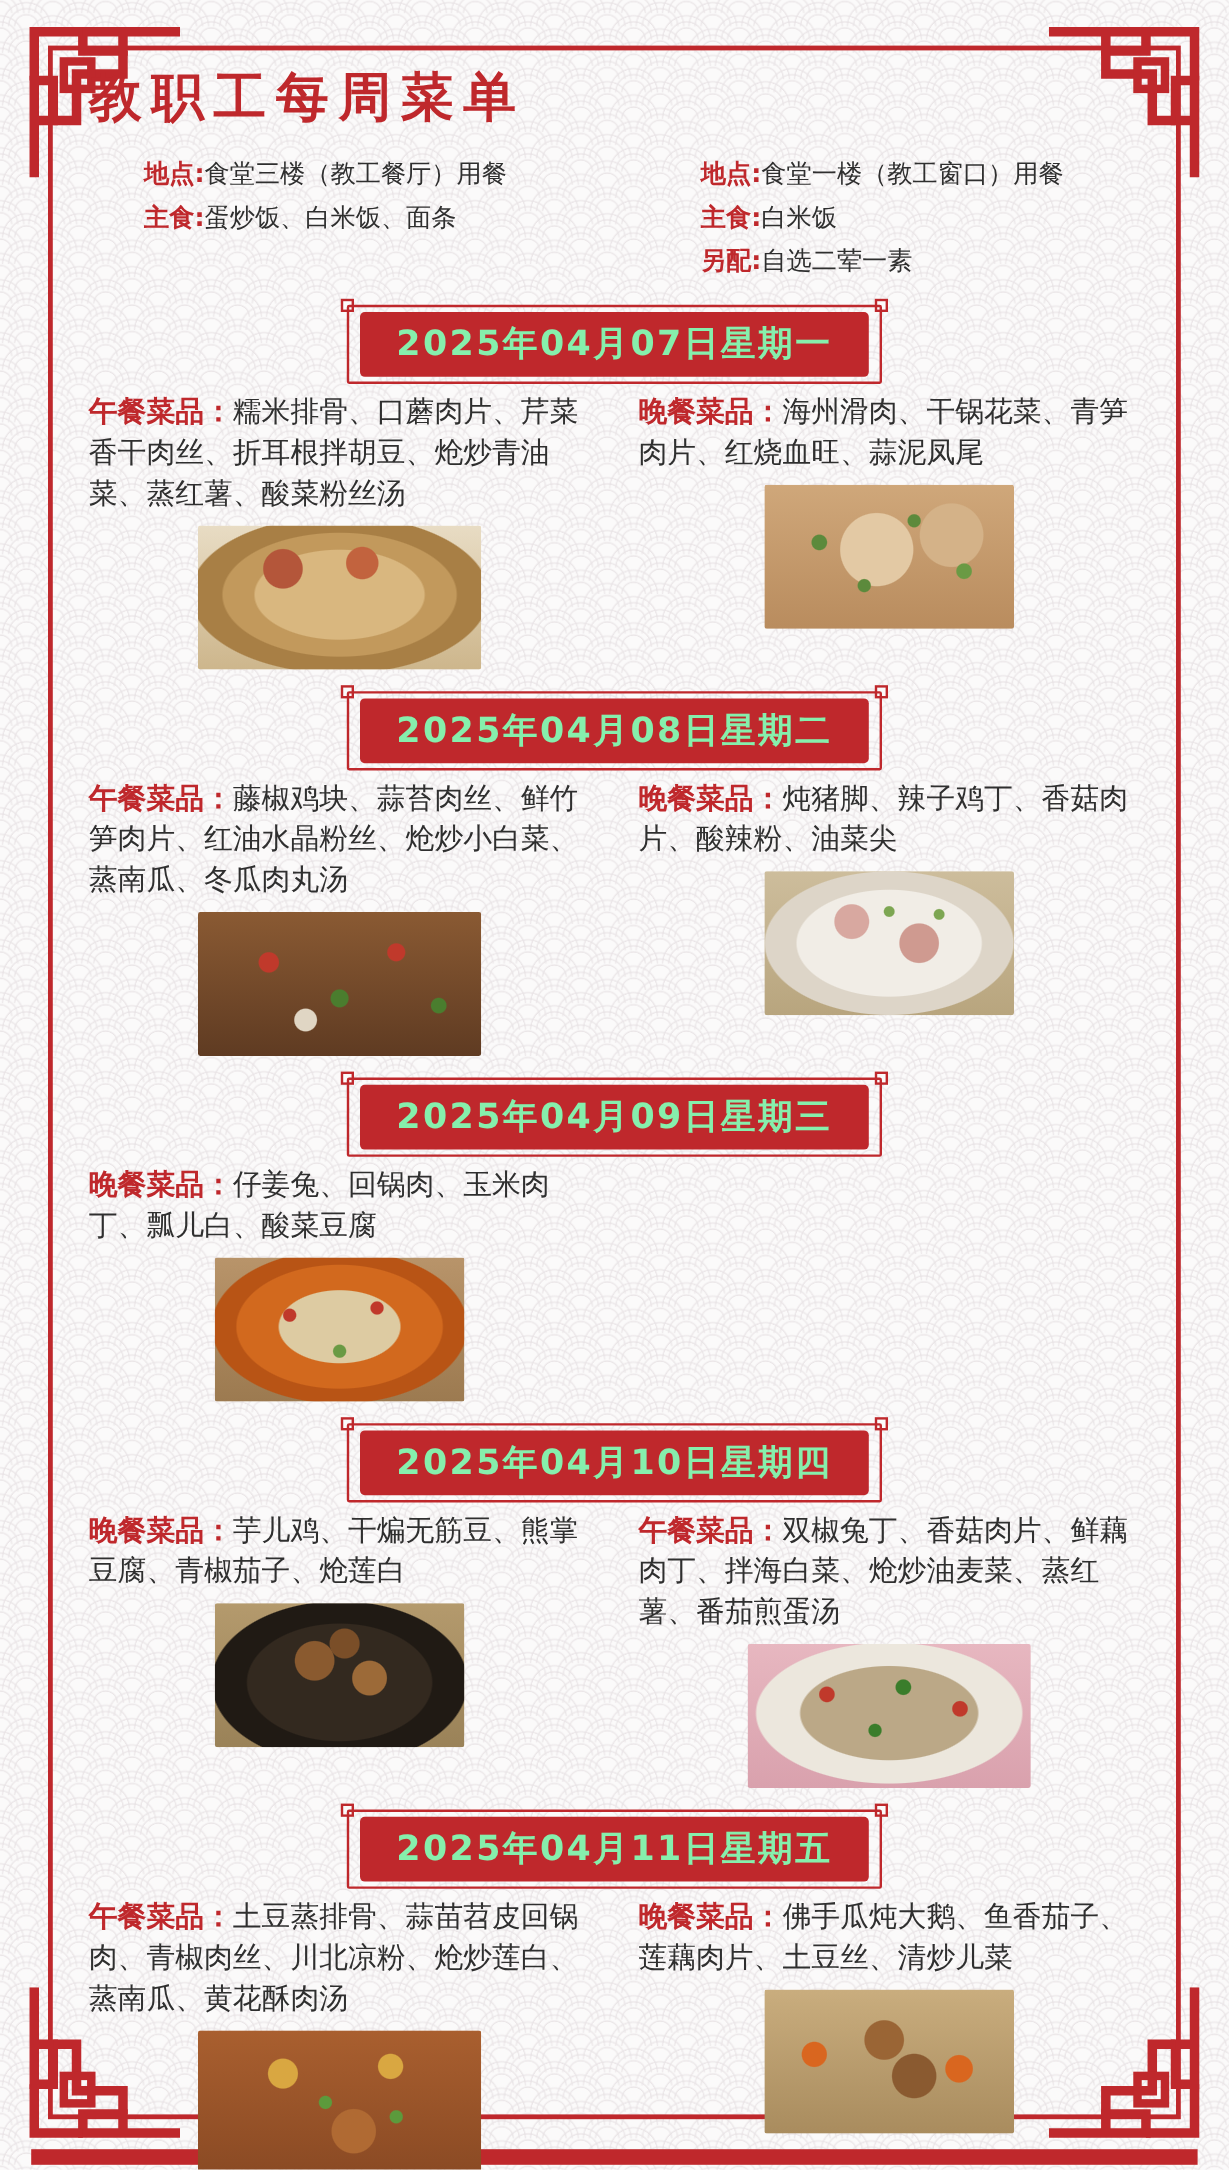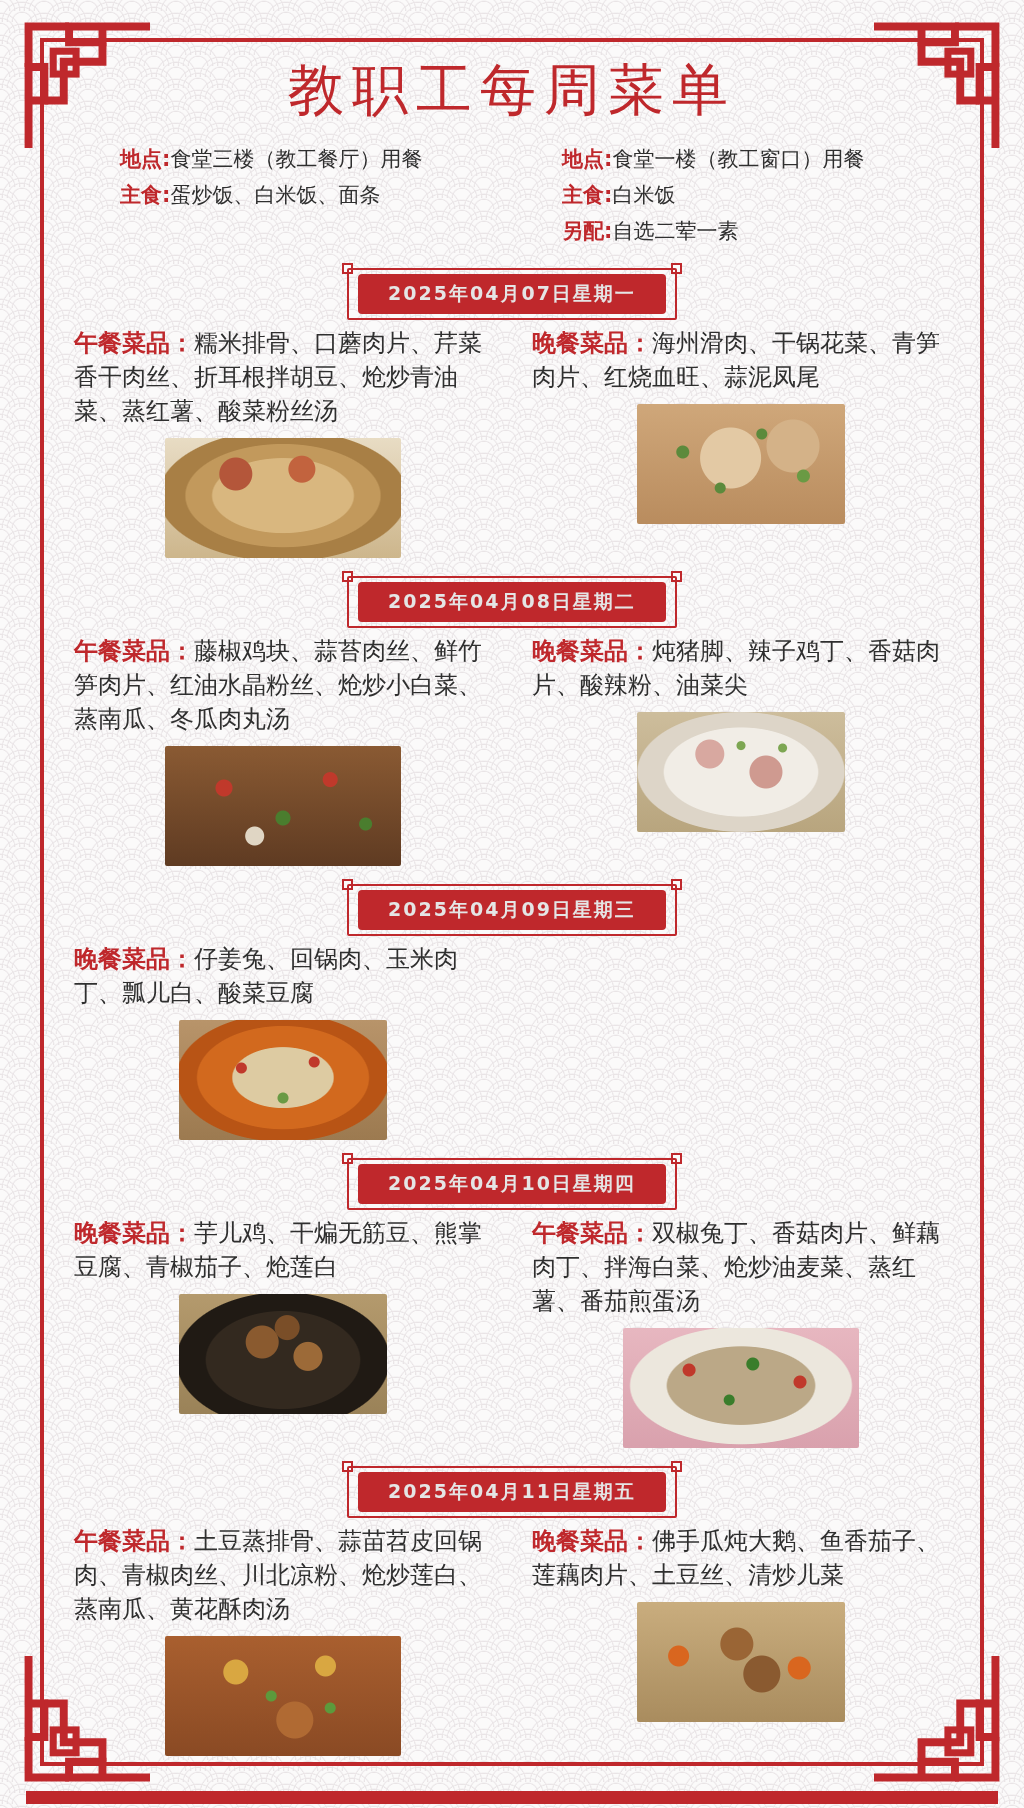--- a/index.html
+++ b/index.html
@@ -31,32 +31,32 @@
   .corner.tl{top:16px;left:18px;}
   .corner.tr{top:16px;right:18px;transform:scaleX(-1);}
   .corner.bl{bottom:20px;left:18px;transform:scaleY(-1);}
   .corner.br{bottom:20px;right:18px;transform:scale(-1,-1);}
   .bottom-strip{position:absolute;left:26px;right:26px;bottom:4px;height:13px;
                 background:var(--red);}
 
   
   .content{position:absolute;top:46px;left:74px;width:876px;}
 
-  .title{margin:10px 0 16px;text-align:center;color:var(--red);
-         font-size:56px;font-weight:normal;letter-spacing:8px;line-height:1.2;}
-
-  .info{display:grid;grid-template-columns:398px 1fr;column-gap:44px;padding:0 44px 0 46px;}
+  .title{margin:10px 0 16px;text-align:left;color:var(--red);
+         font-size:44px;font-weight:bold;letter-spacing:8px;line-height:1.2;}
+
+  .info{display:grid;grid-template-columns:398px 1fr;column-gap:66px;padding:0 44px 0 46px;}
   .info-row{margin:5px 0 6px;font-size:21px;line-height:30px;}
   .lbl{color:var(--red);font-weight:bold;}
 
   
   .day{margin-top:12px;text-align:center;}
   .banner-wrap{display:inline-block;position:relative;margin:10px auto 12px;}
-  .banner{position:relative;display:inline-block;background:var(--red);color:#e5e5e5;
-          font-size:19px;font-weight:bold;letter-spacing:2px;
+  .banner{position:relative;display:inline-block;background:var(--red);color:#86efac;
+          font-size:29px;font-weight:bold;letter-spacing:2px;
           padding:7px 30px;border-radius:4px;}
   .banner::before{content:"";position:absolute;left:-11px;right:-11px;top:-6px;bottom:-6px;
           border:2px solid var(--red);border-radius:2px;}
   .bk{position:absolute;width:7px;height:7px;border:2px solid var(--red);
       background:var(--paper);}
   .bk.l{left:-16px;top:-11px;} .bk.r{right:-16px;top:-11px;}
 
   .day-body{display:grid;grid-template-columns:1fr 1fr;column-gap:40px;text-align:left;}
   .meal-text{margin:0;font-size:24px;line-height:34px;}
   .meal-label{color:var(--red);font-weight:bold;}

